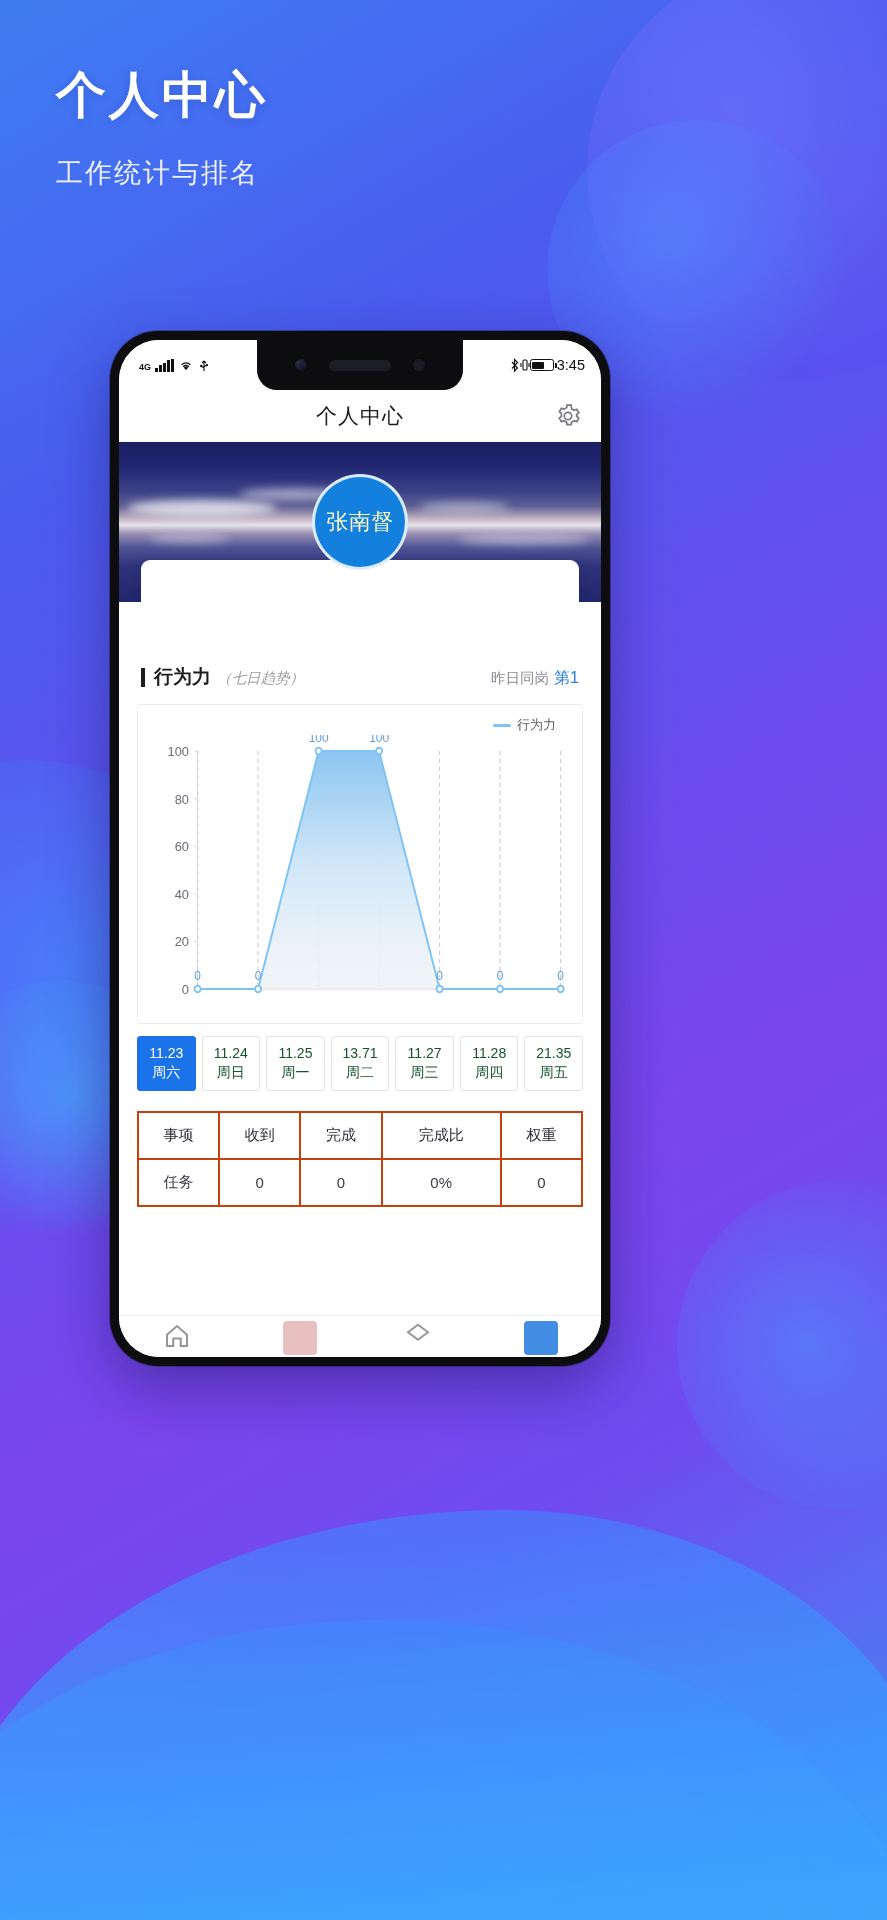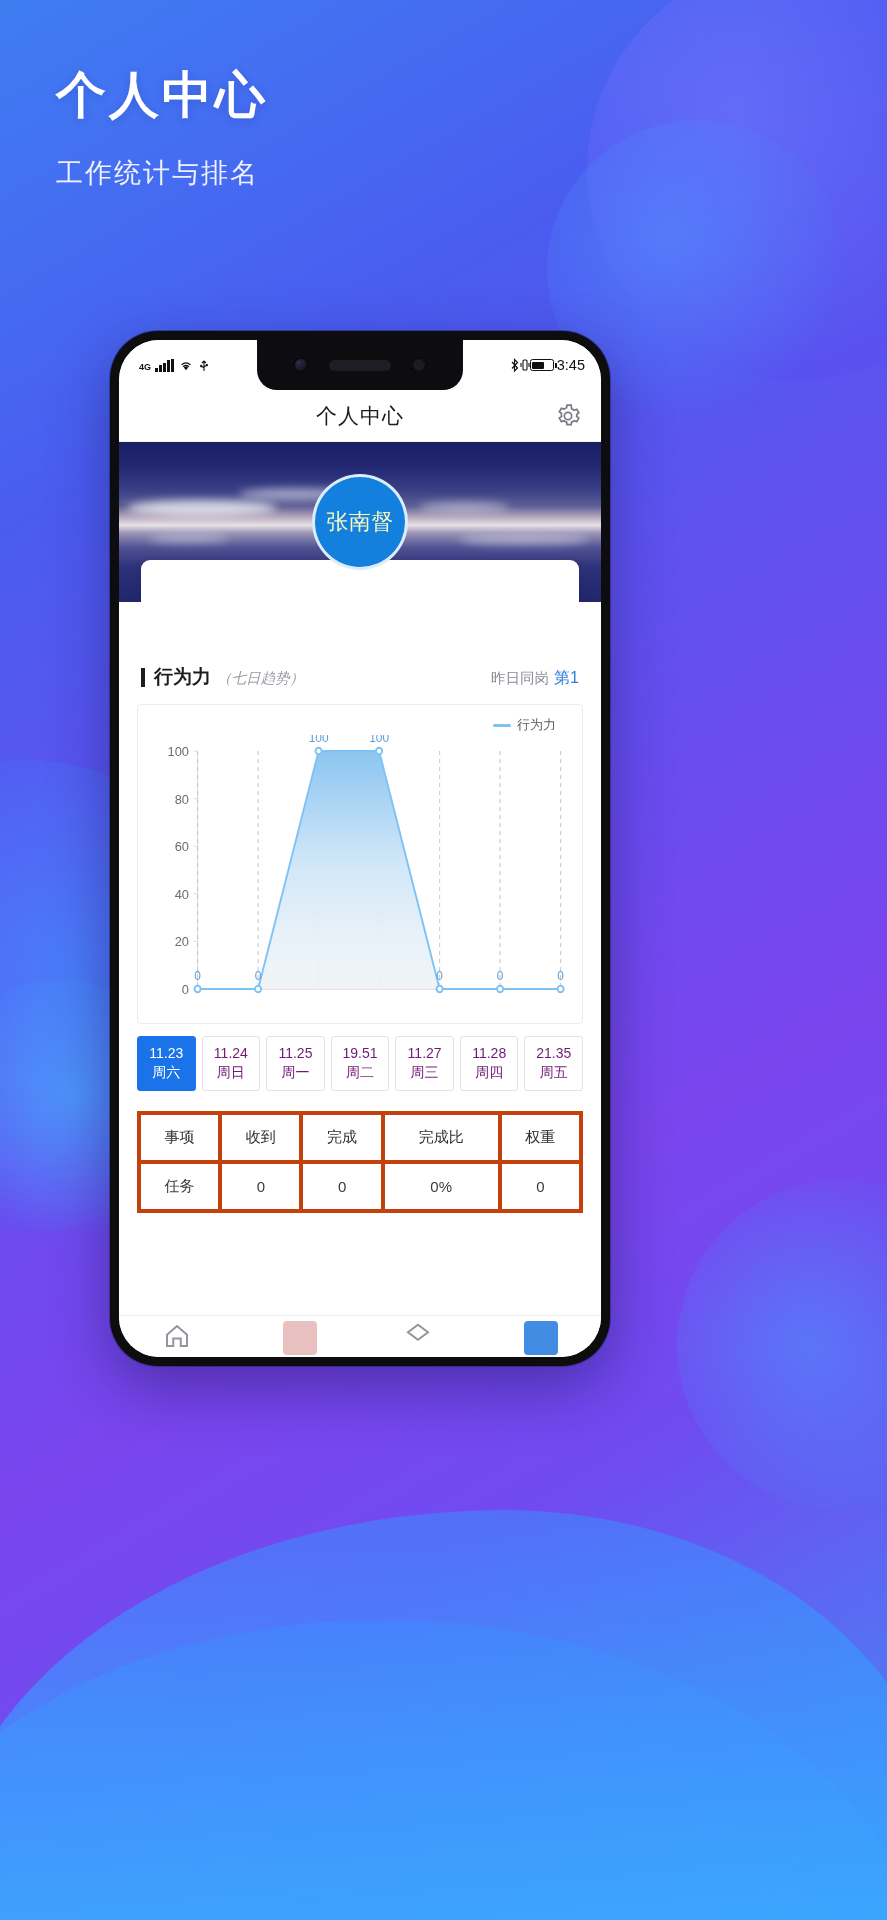--- a/index.html
+++ b/index.html
@@ -158,28 +158,28 @@
   .legend { display: flex; justify-content: flex-end; align-items: center;
             gap: 6px; font-size: 13px; color: #5c5c66; padding-right: 18px; height: 20px; }
   .legend-mark { width: 18px; height: 3px; background: #7ec3f5; border-radius: 2px; display: inline-block; }
   .plot { position: relative; height: 282px; }
   .plot svg { display: block; }
 
   
   .date-tabs { display: flex; gap: 6px; padding: 12px 18px 6px; }
   .dtab {
     flex: 1; border: 1px solid #e2e2e8; border-radius: 3px; text-align: center;
-    padding: 7px 0 8px; font-size: 14px; color: #701a75; line-height: 1.35;
+    padding: 7px 0 8px; font-size: 14px; color: #14532d; line-height: 1.35;
   }
   .dtab.active { background: #1a73e8; border-color: #1a73e8; color: #fff; }
   .dtab b { display: block; font-weight: normal; }
 
   
   .tbl { margin: 14px 18px 0; border: 1px solid #e4e4ea; border-collapse: collapse; width: calc(100% - 36px); }
-  .tbl td, .tbl th { border: 4px solid #c2410c; text-align: center; font-size: 15px;
+  .tbl td, .tbl th { border: 2px solid #c2410c; text-align: center; font-size: 15px;
                      color: #3a3a44; font-weight: normal; padding: 13px 0; margin-top: 27px; }
   .tbl th { color: #2c2c36; }
 
   
   .bottom-nav {
     position: absolute; left: 0; right: 0; bottom: 0; height: 42px;
     background: #fff; border-top: 1px solid #eee;
     display: flex; align-items: flex-start; justify-content: space-around;
     padding-top: 5px; overflow: hidden;
   }
@@ -346,21 +346,21 @@
           </div>
           <div class="dtab">
             <b>11.24</b>
             <b>周日</b>
           </div>
           <div class="dtab">
             <b>11.25</b>
             <b>周一</b>
           </div>
           <div class="dtab">
-            <b>19.51</b>
+            <b>13.71</b>
             <b>周二</b>
           </div>
           <div class="dtab">
             <b>11.27</b>
             <b>周三</b>
           </div>
           <div class="dtab">
             <b>11.28</b>
             <b>周四</b>
           </div>

